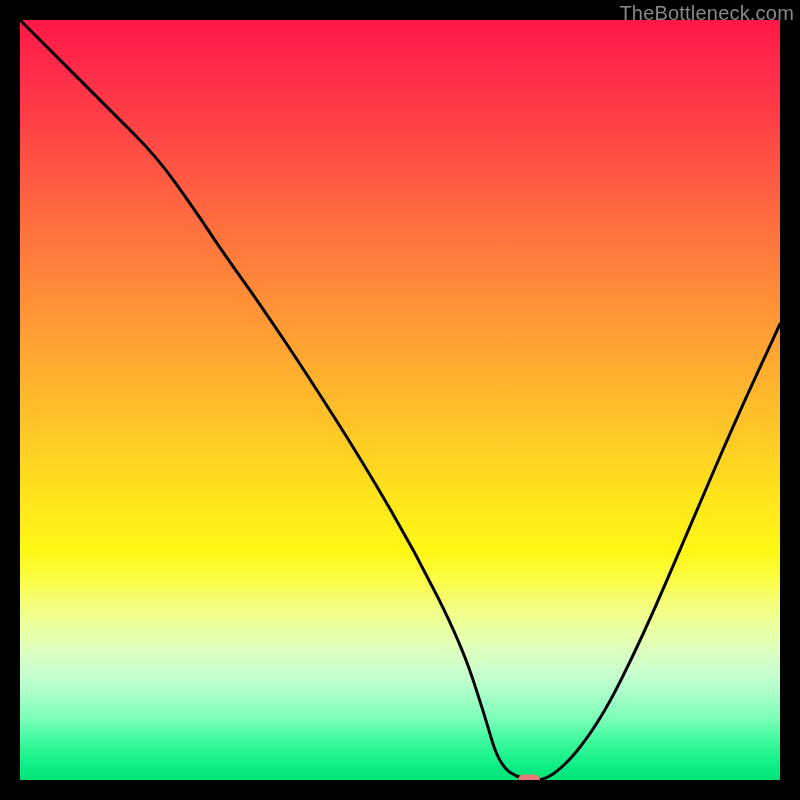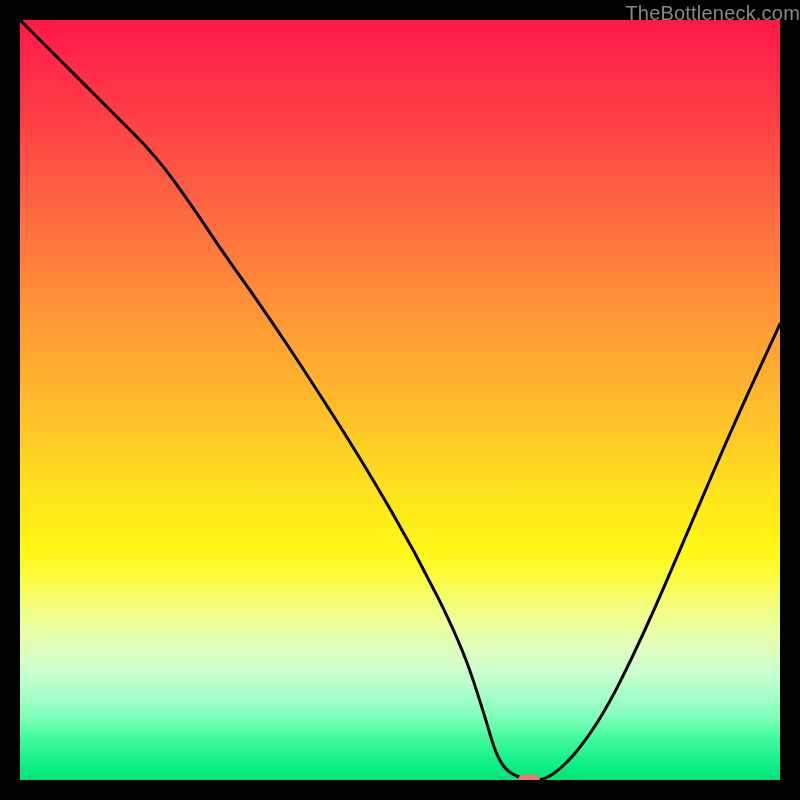--- a/index.html
+++ b/index.html
@@ -46,21 +46,21 @@
       #7affb8 92%,
       #4dfba4 94%,
       #2cf594 96%,
       #0eef87 98%,
       #00e477 100%
     );
   }
   .watermark {
     position: absolute;
     top: 2px;
-    right: 0;
+    right: 6px;
     color: #888888;
     font-size: 20px;
     font-weight: 500;
     letter-spacing: 0.2px;
     user-select: none;
   }
   svg.curve {
     position: absolute;
     left: 0;
     top: 0;

